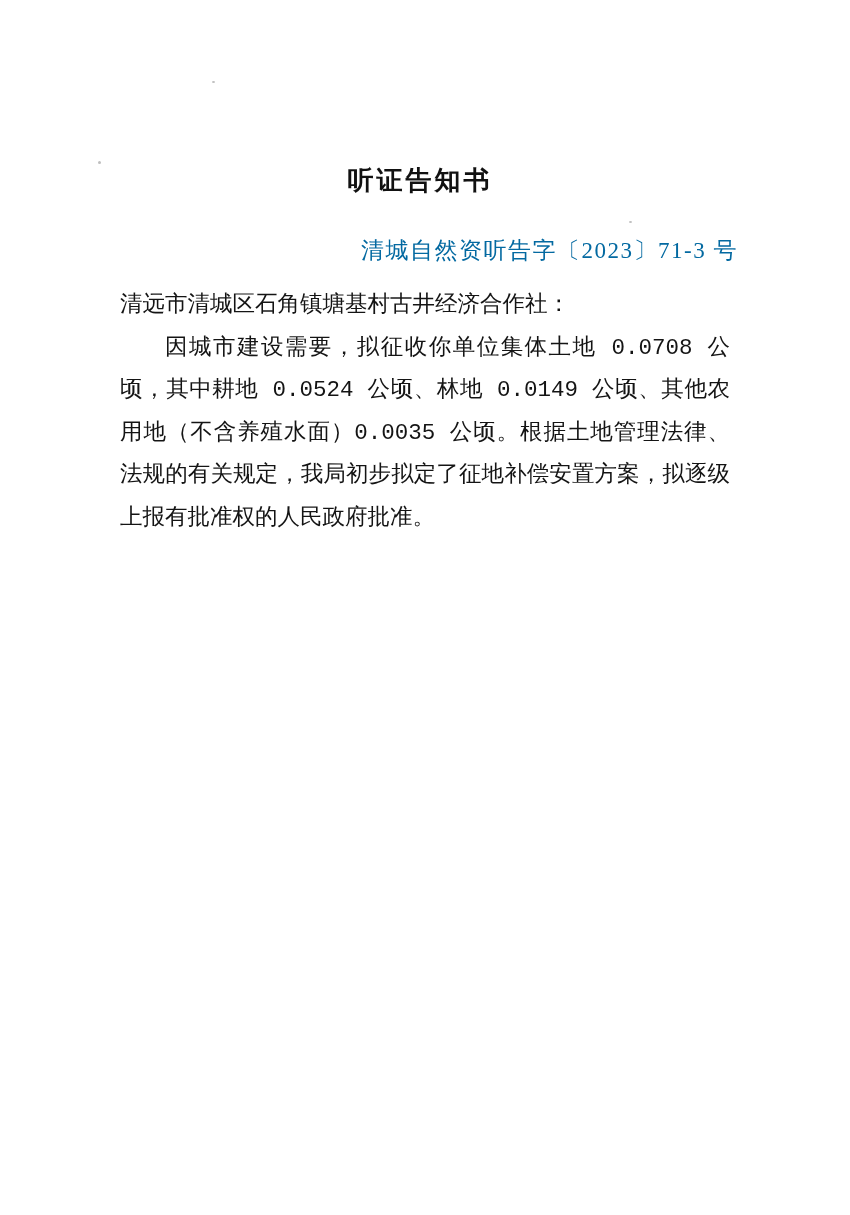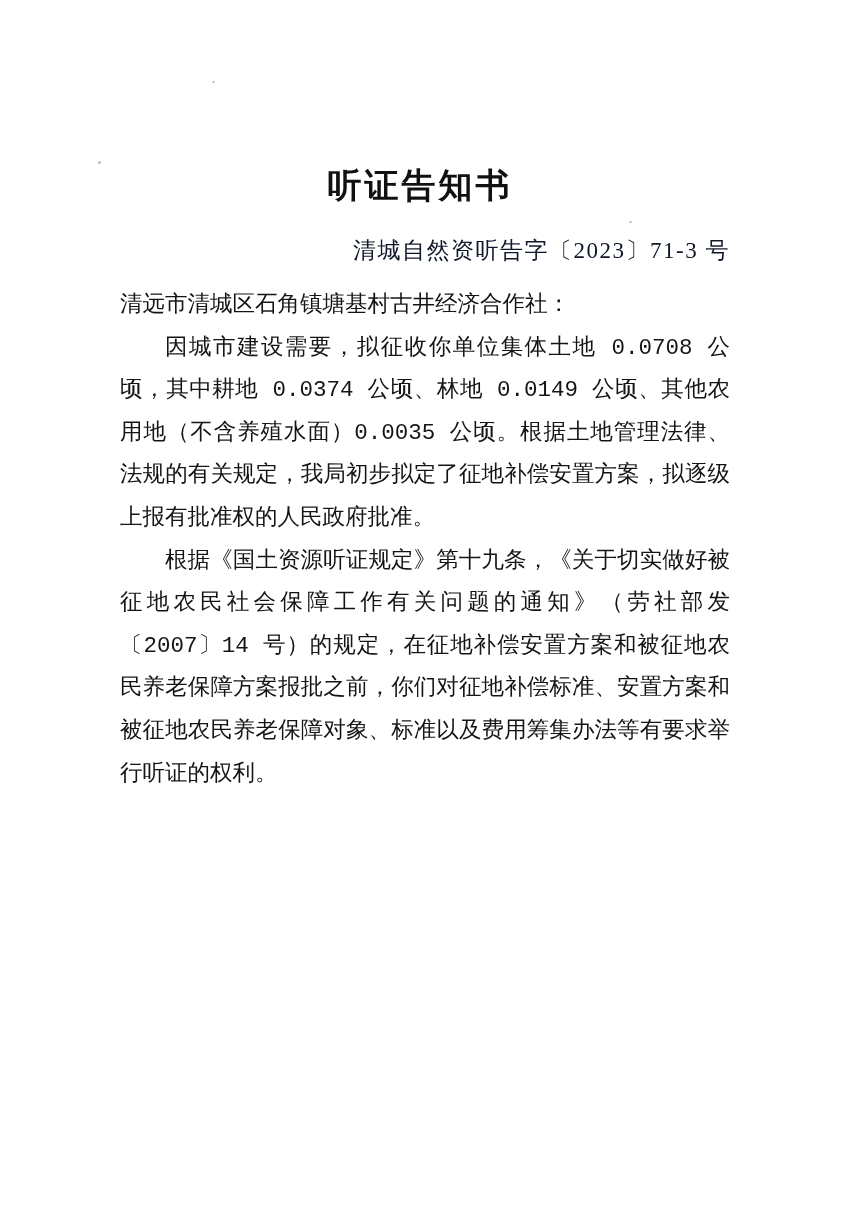--- a/index.html
+++ b/index.html
@@ -16,32 +16,32 @@
     font-family: "Liberation Serif", serif;
     overflow: hidden;
   }
   .doc-title {
     position: absolute;
     top: 163px;
     left: 0;
     width: 840px;
     margin: 0;
     text-align: center;
-    font-size: 34px;
+    font-size: 26px;
     font-weight: 700;
     letter-spacing: 3px;
     color: #111111;
   }
   .doc-number {
     position: absolute;
     top: 235px;
-    right: 120px;
+    right: 112px;
     font-size: 23px;
     letter-spacing: 1.5px;
-    color: #0f172a;
+    color: #0369a1;
     white-space: nowrap;
   }
   .doc-body {
     position: absolute;
     top: 284px;
     left: 120px;
     width: 610px;
     font-size: 22.5px;
     line-height: 42.6px;
     text-align: justify;
@@ -71,21 +71,20 @@
 <body>
 
 <div class="page">
 
   <h1 class="doc-title">听证告知书</h1>
 
   <div class="doc-number">清城自然资听告字〔2023〕71-3 号</div>
 
   <div class="doc-body">
     <p class="salutation">清远市清城区石角镇塘基村古井经济合作社：</p>
-    <p class="para">因城市建设需要，拟征收你单位集体土地 0.0708 公顷，其中耕地 0.0374 公顷、林地 0.0149 公顷、其他农用地（不含养殖水面）0.0035 公顷。根据土地管理法律、法规的有关规定，我局初步拟定了征地补偿安置方案，拟逐级上报有批准权的人民政府批准。</p>
-    <p class="para">根据《国土资源听证规定》第十九条，《关于切实做好被征地农民社会保障工作有关问题的通知》（劳社部发〔2007〕14 号）的规定，在征地补偿安置方案和被征地农民养老保障方案报批之前，你们对征地补偿标准、安置方案和被征地农民养老保障对象、标准以及费用筹集办法等有要求举行听证的权利。</p>
+    <p class="para">因城市建设需要，拟征收你单位集体土地 0.0708 公顷，其中耕地 0.0524 公顷、林地 0.0149 公顷、其他农用地（不含养殖水面）0.0035 公顷。根据土地管理法律、法规的有关规定，我局初步拟定了征地补偿安置方案，拟逐级上报有批准权的人民政府批准。</p>
   </div>
 
   <div class="speck speck-1"></div>
   <div class="speck speck-2"></div>
   <div class="speck speck-3"></div>
 
 </div>
 
 </body></html>

